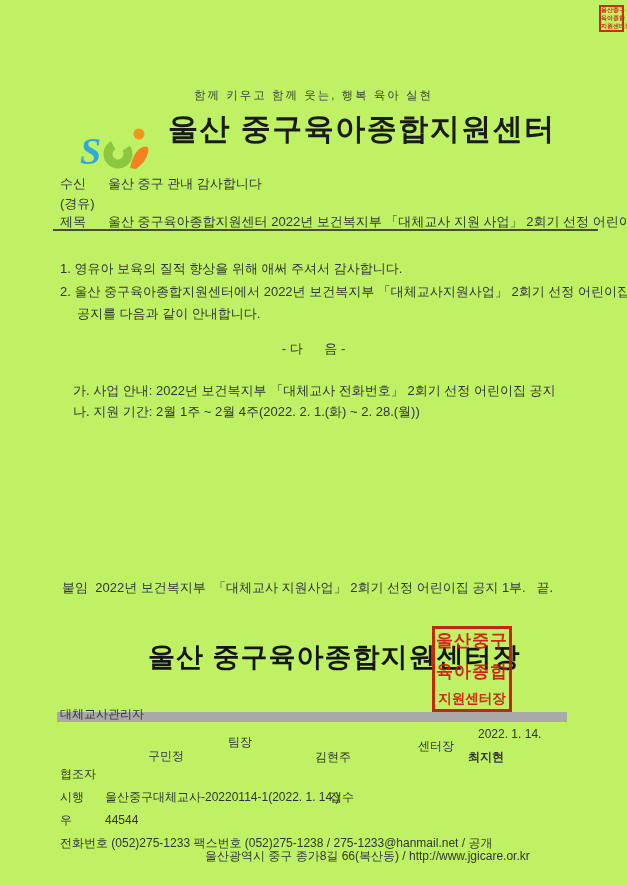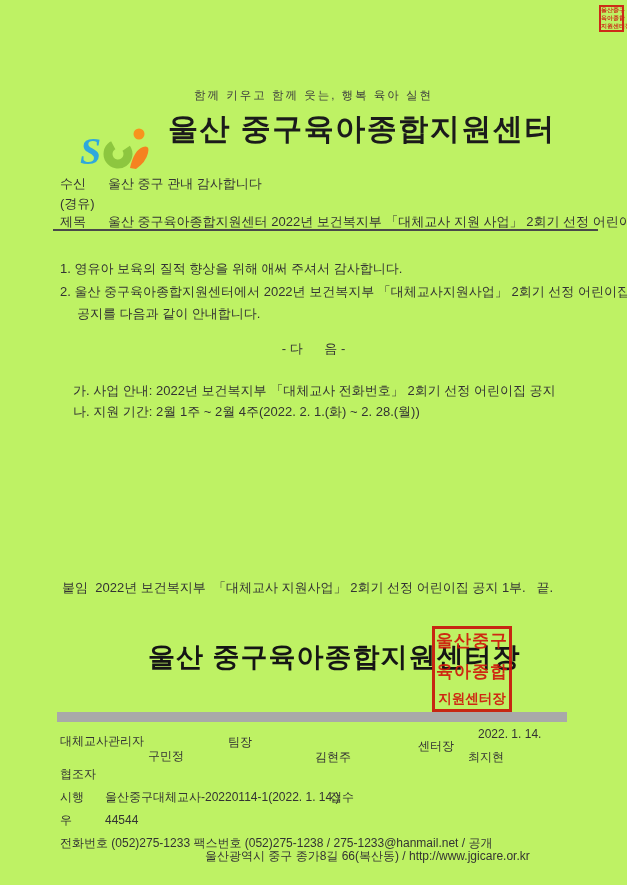--- a/index.html
+++ b/index.html
@@ -94,27 +94,27 @@
 
   <div class="abs sign-title">울산 중구육아종합지원센터장</div>
   <div class="abs seal">
     <span class="seal-row1">울산중구</span>
     <span class="seal-row1">육아종합</span>
     <span class="seal-row3">지원센터장</span>
   </div>
 
   <div class="abs gray-bar"></div>
 
-  <div class="abs sz-small" style="left:60px; top:734px;">대체교사관리자</div>
+  <div class="abs sz-small" style="left:60px; top:707px;">대체교사관리자</div>
   <div class="abs sz-small" style="left:148px; top:749px;">구민정</div>
   <div class="abs sz-small" style="left:228px; top:735px;">팀장</div>
   <div class="abs sz-small" style="left:315px; top:750px;">김현주</div>
   <div class="abs sz-small" style="left:418px; top:739px;">센터장</div>
   <div class="abs sz-small" style="left:466px; top:727px;margin-left:12px;">2022. 1. 14.</div>
-  <div class="abs sz-small" style="left:468px; top:750px;">최지현</div>
+  <div class="abs sz-small" style="left:468px; top:750px;font-weight:bold;">최지현</div>
   <div class="abs sz-small" style="left:60px; top:767px;">협조자</div>
 
   <div class="abs sz-small" style="left:60px; top:790px;">시행</div>
   <div class="abs sz-small" style="left:105px; top:790px;">울산중구대체교사-20220114-1(2022. 1. 14.)</div>
   <div class="abs sz-small" style="left:330px; top:790px;">접수</div>
 
   <div class="abs sz-small" style="left:60px; top:813px;">우</div>
   <div class="abs sz-small" style="left:105px; top:813px;">44544</div>
   <div class="abs sz-small" style="left:205px; top:813px;margin-top:36px;">울산광역시 중구 종가8길 66(복산동) / http://www.jgicare.or.kr</div>
 

